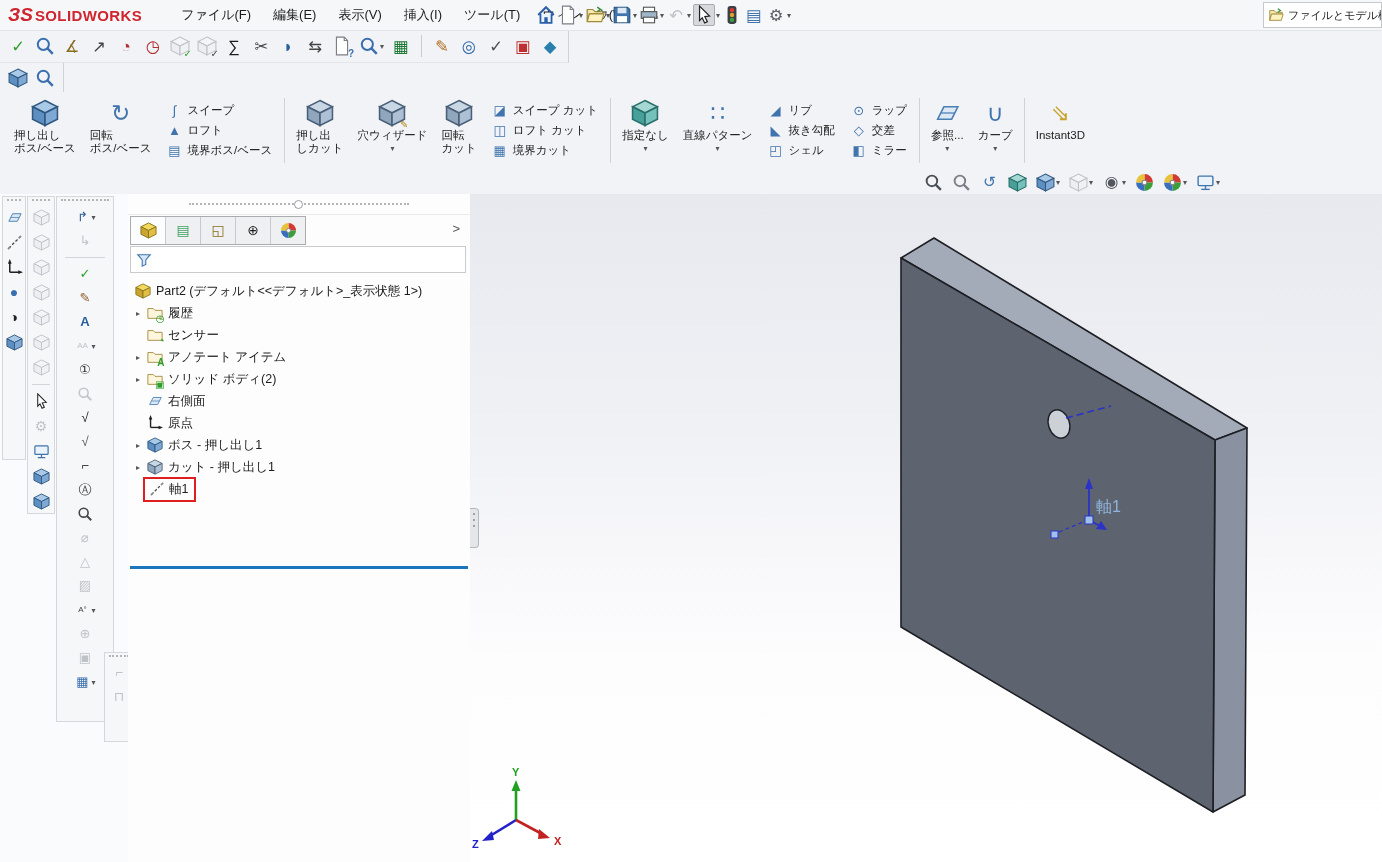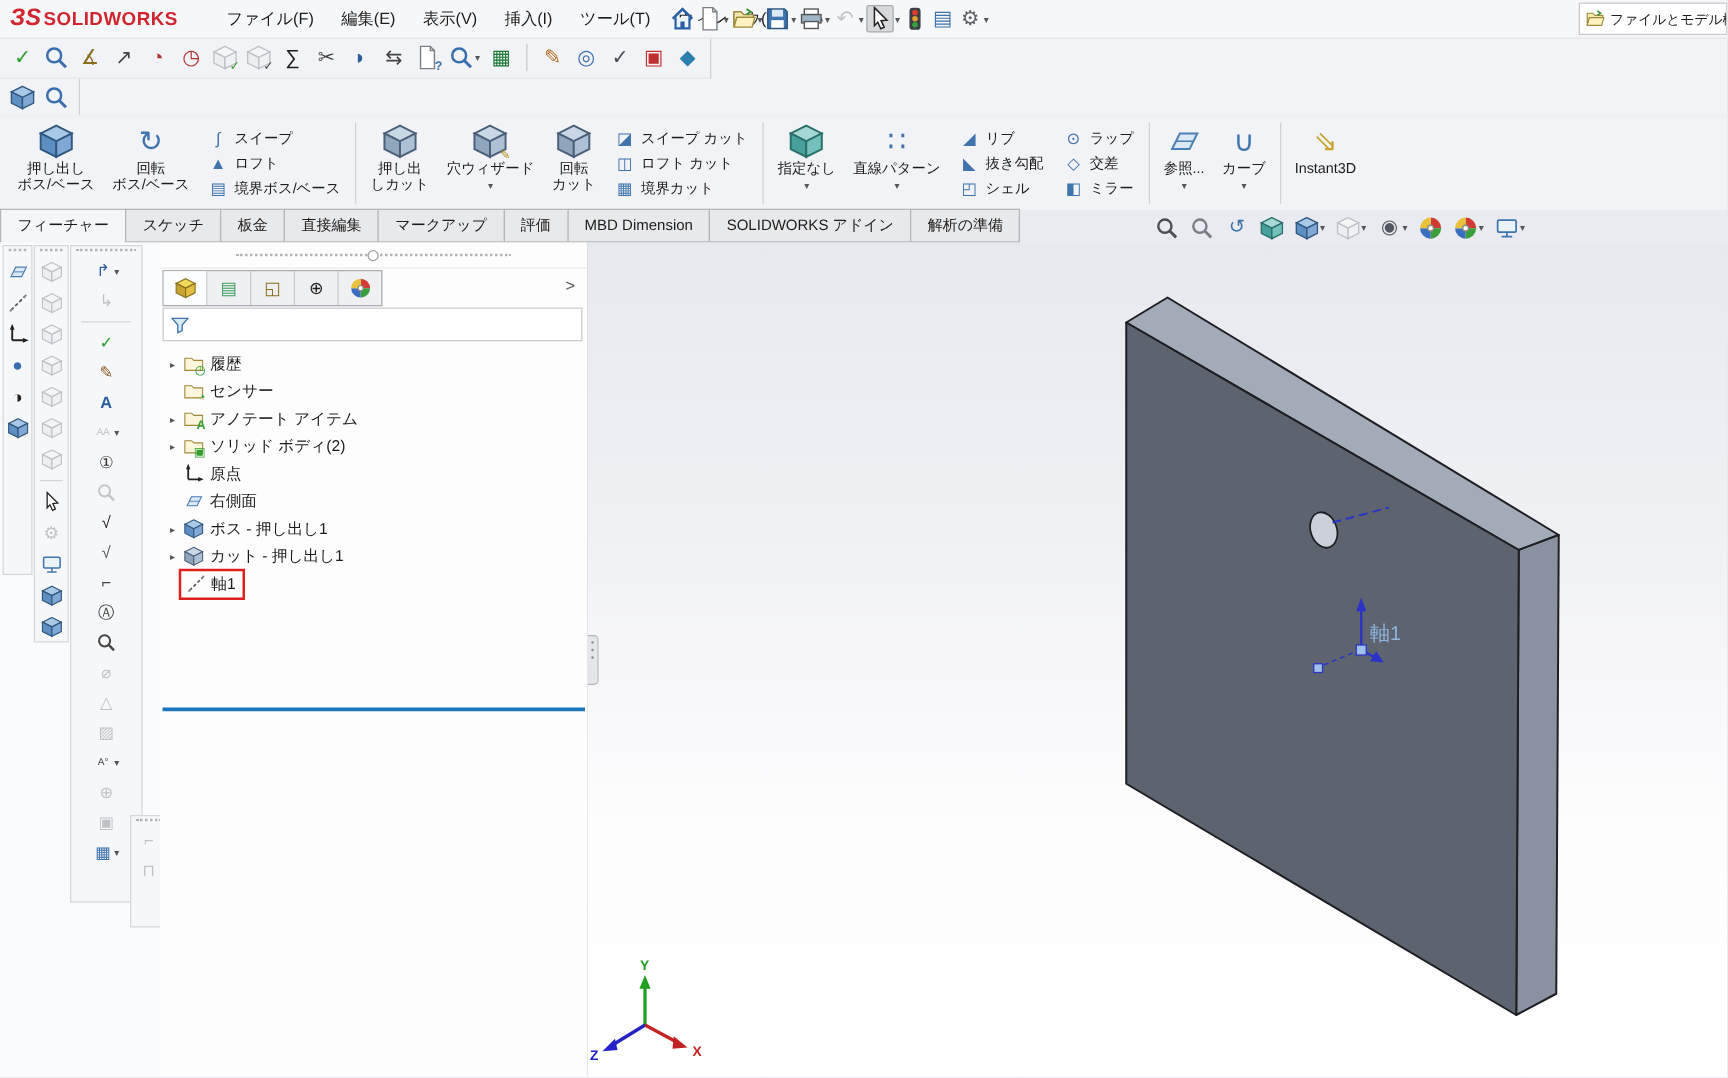--- a/index.html
+++ b/index.html
@@ -23,21 +23,21 @@
          border-right:1px solid #cfd1d5;border-bottom:1px solid #e4e5e8;background:#f2f3f6}
   .trow2{position:absolute;left:0;top:33px;height:29px;display:flex;align-items:center;gap:7px;padding:0 8px;
          border-right:1px solid #cfd1d5;background:#f2f3f6}
   .vsep{width:1px;height:22px;background:#c8cace;margin:0 3px}
   
   .cmdmgr{position:absolute;left:0;top:93px;width:1382px;height:75px;background:#f2f3f6;display:flex;align-items:stretch;padding-left:4px}
   .cmd-group{display:flex;align-items:stretch;padding:2px 3px}
   .cmd-sep{width:1px;background:#d0d2d6;margin:5px 1px}
   .cmd-big{display:flex;flex-direction:column;align-items:center;justify-content:flex-start;padding:3px 7px;font-size:11.5px}
   .cmd-big .ic{height:30px;display:flex;align-items:center;margin-bottom:1px}
-  .cmd-big .lb{text-align:center;line-height:13px;white-space:nowrap}
+  .cmd-big .lb{line-height:13px;white-space:nowrap}
   .cmd-big .caret{color:#555;font-size:8px;line-height:9px;margin-top:2px}
   .cmd-stack{display:flex;flex-direction:column;justify-content:center;gap:4px;padding:0 8px}
   .cmd-srow{display:flex;align-items:center;gap:5px;font-size:11.5px;white-space:nowrap}
   
   .tabband{position:absolute;left:0;top:168px;width:1382px;height:26px;display:flex;align-items:flex-end;
            background:linear-gradient(to right,#f0f1f4 0 700px,#e9ebf0 700px)}
   .tab{height:25px;line-height:24px;padding:0 13px;font-size:12px;background:#e8e9eb;border:1px solid #b4b6ba;
        margin-right:-1px;white-space:nowrap}
   .tab.active{background:#f5f6f8;border-bottom-color:#f5f6f8}
   .headsup{position:absolute;left:924px;top:171px;height:22px;display:flex;align-items:center;gap:9px;z-index:15}
@@ -497,31 +497,20 @@
           <div class="ic">
             <span class="sw-ic" style="height: 28px; width: 28px;">
               <span class="g" style="color: rgb(201, 164, 46); font-size: 22.96px;">⇘</span>
             </span>
           </div>
           <div class="lb"><span>Instant3D</span></div>
         </div>
       </div>
     </div>
 
-  <div class="tabband" id="tabband">
-      <span class="tab active">フィーチャー</span>
-      <span class="tab">スケッチ</span>
-      <span class="tab">板金</span>
-      <span class="tab">直接編集</span>
-      <span class="tab">マークアップ</span>
-      <span class="tab">評価</span>
-      <span class="tab">MBD Dimension</span>
-      <span class="tab">SOLIDWORKS アドイン</span>
-      <span class="tab">解析の準備</span>
-    </div>
 
   <div class="headsup" id="headsup">
       <span class="sw-ic" style="height: 19px; width: 19px;">
         <svg width="19" height="19" viewBox="0 0 18 18">
           <circle cx="7.5" cy="7.5" r="5" fill="none" stroke="#4a4f57" stroke-width="1.8"></circle>
           <line x1="11" y1="11" x2="16" y2="16" stroke="#4a4f57" stroke-width="2.2"></line>
         </svg>
       </span>
       <span class="sw-ic" style="height: 19px; width: 19px;">
         <svg width="19" height="19" viewBox="0 0 18 18">
@@ -943,20 +932,32 @@
       </div>
     <span class="fm-chevron">&gt;</span>
     <div class="fm-filter">
       <span class="sw-ic" id="funnel">
           <svg width="16" height="16" viewBox="0 0 18 18">
             <path d="M2 3h14l-5 6v5l-4 2v-7z" fill="#d8e8f6" stroke="#3f74ad" stroke-width="1.2"></path>
           </svg>
         </span>
     </div>
     <div class="fm-tree" id="fmtree">
+        <div class="t-row t-root">
+          <span class="t-ico">
+            <span class="sw-ic" style="height: 16px; width: 16px;">
+              <svg width="16" height="16" viewBox="0 0 18 18">
+                <polygon points="9,1 17,5 9,9 1,5" fill="#f2d95c" stroke="#8a7320"></polygon>
+                <polygon points="1,5 9,9 9,17 1,13" fill="#c9a42e" stroke="#8a7320"></polygon>
+                <polygon points="9,9 17,5 17,13 9,17" fill="#e2bf43" stroke="#8a7320"></polygon>
+              </svg>
+            </span>
+          </span>
+          <span>Part2 (デフォルト&lt;&lt;デフォルト&gt;_表示状態 1&gt;)</span>
+        </div>
         <div class="t-row">
           <span class="t-arrow">▸</span>
           <span class="t-ico">
             <span class="sw-ic" style="height: 16px; width: 16px;">
               <svg width="16" height="16" viewBox="0 0 18 18">
                 <path d="M1 4h6l2 2h8v9H1z" fill="#fdf6dc" stroke="#a08a3a"></path>
               </svg>
               <span class="ov" style="color: rgb(46, 158, 46);">◷</span>
             </span>
           </span>
@@ -990,46 +991,46 @@
           <span class="t-arrow">▸</span>
           <span class="t-ico">
             <span class="sw-ic" style="height: 16px; width: 16px;">
               <svg width="16" height="16" viewBox="0 0 18 18">
                 <path d="M1 4h6l2 2h8v9H1z" fill="#fdf6dc" stroke="#a08a3a"></path>
               </svg>
               <span class="ov" style="color: rgb(46, 158, 46);">▣</span>
             </span>
           </span>
           <span>ソリッド ボディ(2)</span>
+        </div>
+        <div class="t-row">
+          <span class="t-arrow"></span>
+          <span class="t-ico">
+            <span class="sw-ic" style="height: 16px; width: 16px;">
+              <svg width="16" height="16" viewBox="0 0 18 18">
+                <polygon points="3,13 7,5 16,5 12,13" fill="#dce8f4" stroke="#4a7fb5"></polygon>
+                <line x1="5" y1="9" x2="14" y2="9" stroke="#4a7fb5" stroke-width="0.8"></line>
+              </svg>
+            </span>
+          </span>
+          <span>右側面</span>
         </div>
         <div class="t-row">
           <span class="t-arrow"></span>
           <span class="t-ico">
             <span class="sw-ic" style="height: 16px; width: 16px;">
               <svg width="16" height="16" viewBox="0 0 18 18">
                 <line x1="4" y1="3" x2="4" y2="14" stroke="#222" stroke-width="1.6"></line>
                 <line x1="4" y1="14" x2="15" y2="14" stroke="#222" stroke-width="1.6"></line>
                 <polygon points="4,0 2,5 6,5" fill="#222"></polygon>
                 <polygon points="18,14 13,12 13,16" fill="#222"></polygon>
               </svg>
             </span>
           </span>
           <span>原点</span>
-        </div>
-        <div class="t-row">
-          <span class="t-arrow"></span>
-          <span class="t-ico">
-            <span class="sw-ic" style="height: 16px; width: 16px;">
-              <svg width="16" height="16" viewBox="0 0 18 18">
-                <polygon points="3,13 7,5 16,5 12,13" fill="#dce8f4" stroke="#4a7fb5"></polygon>
-                <line x1="5" y1="9" x2="14" y2="9" stroke="#4a7fb5" stroke-width="0.8"></line>
-              </svg>
-            </span>
-          </span>
-          <span>右側面</span>
         </div>
         <div class="t-row">
           <span class="t-arrow">▸</span>
           <span class="t-ico">
             <span class="sw-ic" style="height: 16px; width: 16px;">
               <svg width="16" height="16" viewBox="0 0 18 18">
                 <polygon points="9,1 17,5 9,9 1,5" fill="#a9c9e8" stroke="#31597f"></polygon>
                 <polygon points="1,5 9,9 9,17 1,13" fill="#5e8fc2" stroke="#31597f"></polygon>
                 <polygon points="9,9 17,5 17,13 9,17" fill="#7fa9d4" stroke="#31597f"></polygon>
               </svg>

